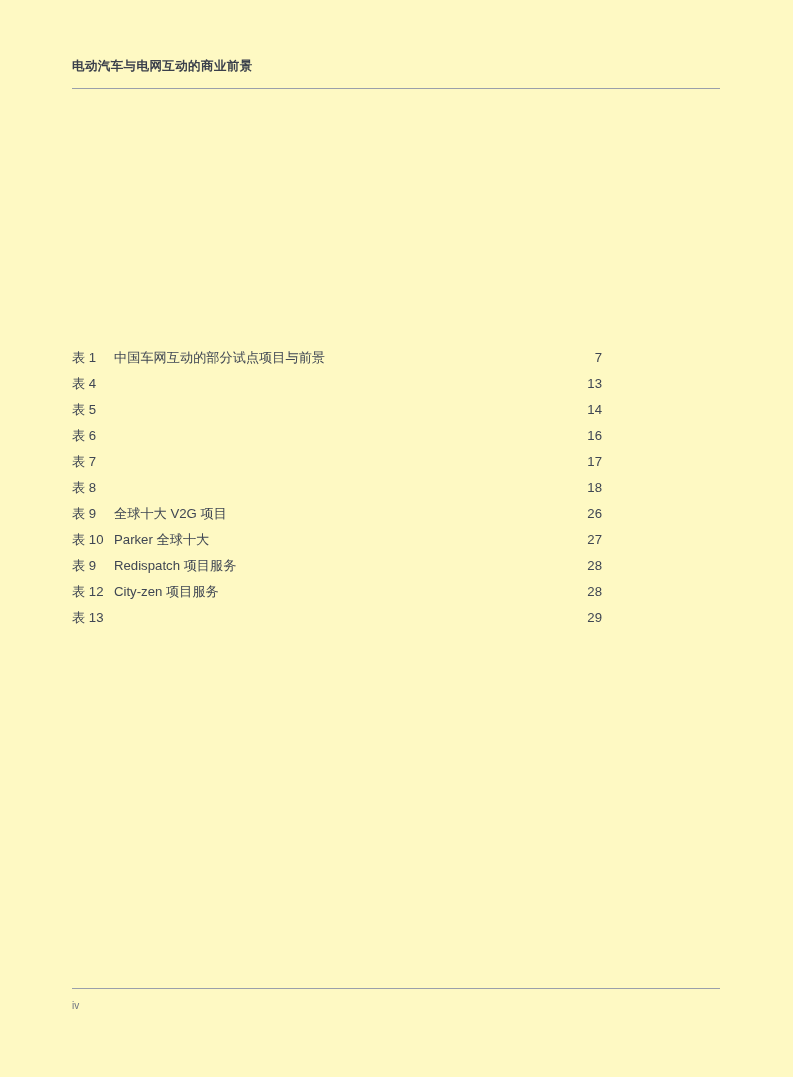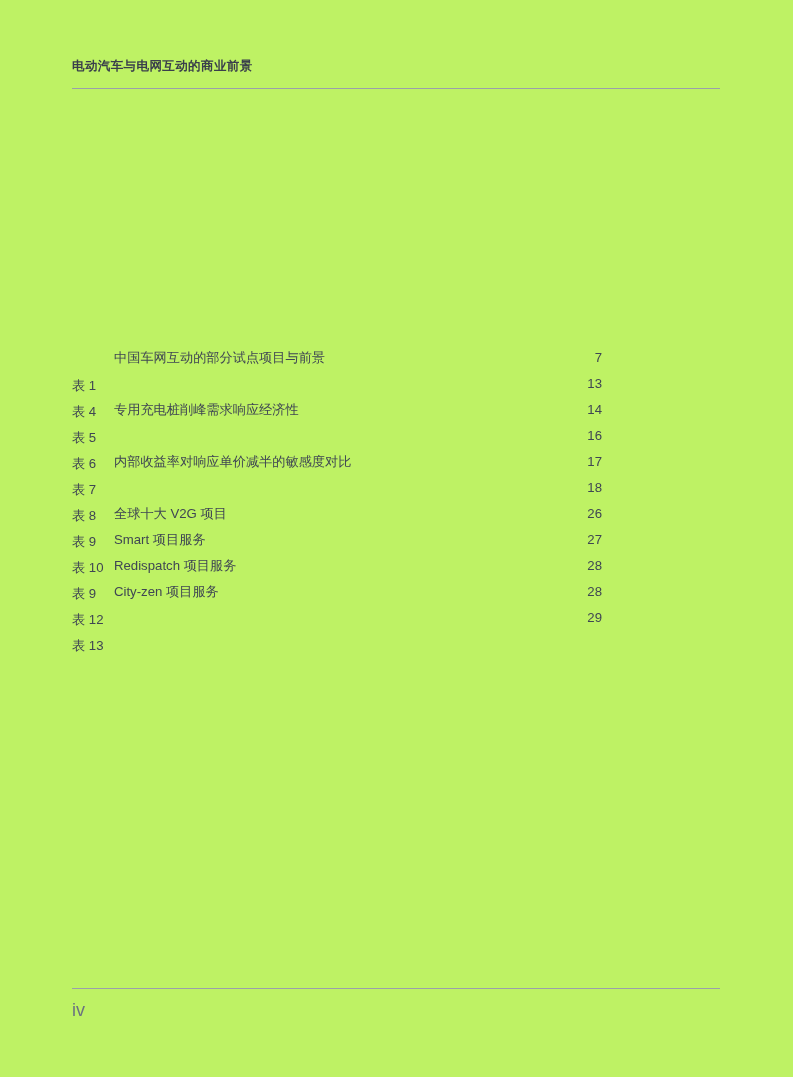--- a/index.html
+++ b/index.html
@@ -7,21 +7,21 @@
     padding: 0;
     background: #ffffff;
   }
   body {
     font-family: "Liberation Sans", sans-serif;
   }
   .page {
     position: relative;
     width: 793px;
     height: 1077px;
-    background: #bef264;
+    background: #fef9c3;
     box-sizing: border-box;
     overflow: hidden;
   }
   .running-head {
     position: absolute;
     left: 72px;
     top: 58px;
     font-size: 12.5px;
     color: #3a3f4b;
     letter-spacing: 0.4px;
@@ -52,21 +52,20 @@
     position: absolute;
     left: 42px;
     top: 0;
     white-space: nowrap;
   }
   .toc-num {
     position: absolute;
     left: 0;
     top: 0;
     width: 34px;
-    margin-top: 28px;
   }
   .toc-page {
     position: absolute;
     right: 118px;
     top: 0;
     width: 22px;
     text-align: right;
     color: #3f4653;
   }
   .foot-rule {
@@ -74,21 +73,21 @@
     left: 72px;
     top: 988px;
     width: 648px;
     height: 1px;
     background: #9aa0aa;
   }
   .folio {
     position: absolute;
     left: 72px;
     top: 1000px;
-    font-size: 18px;
+    font-size: 10px;
     color: #6b7280;
   }
 </style>
 </head>
 <body>
 
 <div class="page">
 
   <div class="running-head">电动汽车与电网互动的商业前景</div>
   <div class="head-rule"></div>
@@ -103,49 +102,47 @@
 
 
 
     <div class="toc-row">
       <span class="toc-num">表 4</span>
       <span class="toc-page">13</span>
     </div>
 
     <div class="toc-row">
       <span class="toc-num">表 5</span>
-      <span class="toc-label">专用充电桩削峰需求响应经济性</span>
       <span class="toc-page">14</span>
     </div>
 
     <div class="toc-row">
       <span class="toc-num">表 6</span>
       <span class="toc-page">16</span>
     </div>
 
     <div class="toc-row">
       <span class="toc-num">表 7</span>
-      <span class="toc-label">内部收益率对响应单价减半的敏感度对比</span>
       <span class="toc-page">17</span>
     </div>
 
     <div class="toc-row">
       <span class="toc-num">表 8</span>
       <span class="toc-page">18</span>
     </div>
 
     <div class="toc-row">
       <span class="toc-num">表 9</span>
       <span class="toc-label">全球十大 V2G 项目</span>
       <span class="toc-page">26</span>
     </div>
 
     <div class="toc-row">
       <span class="toc-num">表 10</span>
-      <span class="toc-label">Smart 项目服务</span>
+      <span class="toc-label">Parker 全球十大</span>
       <span class="toc-page">27</span>
     </div>
 
     <div class="toc-row">
       <span class="toc-num">表 9</span>
       <span class="toc-label">Redispatch 项目服务</span>
       <span class="toc-page">28</span>
     </div>
 
     <div class="toc-row">

